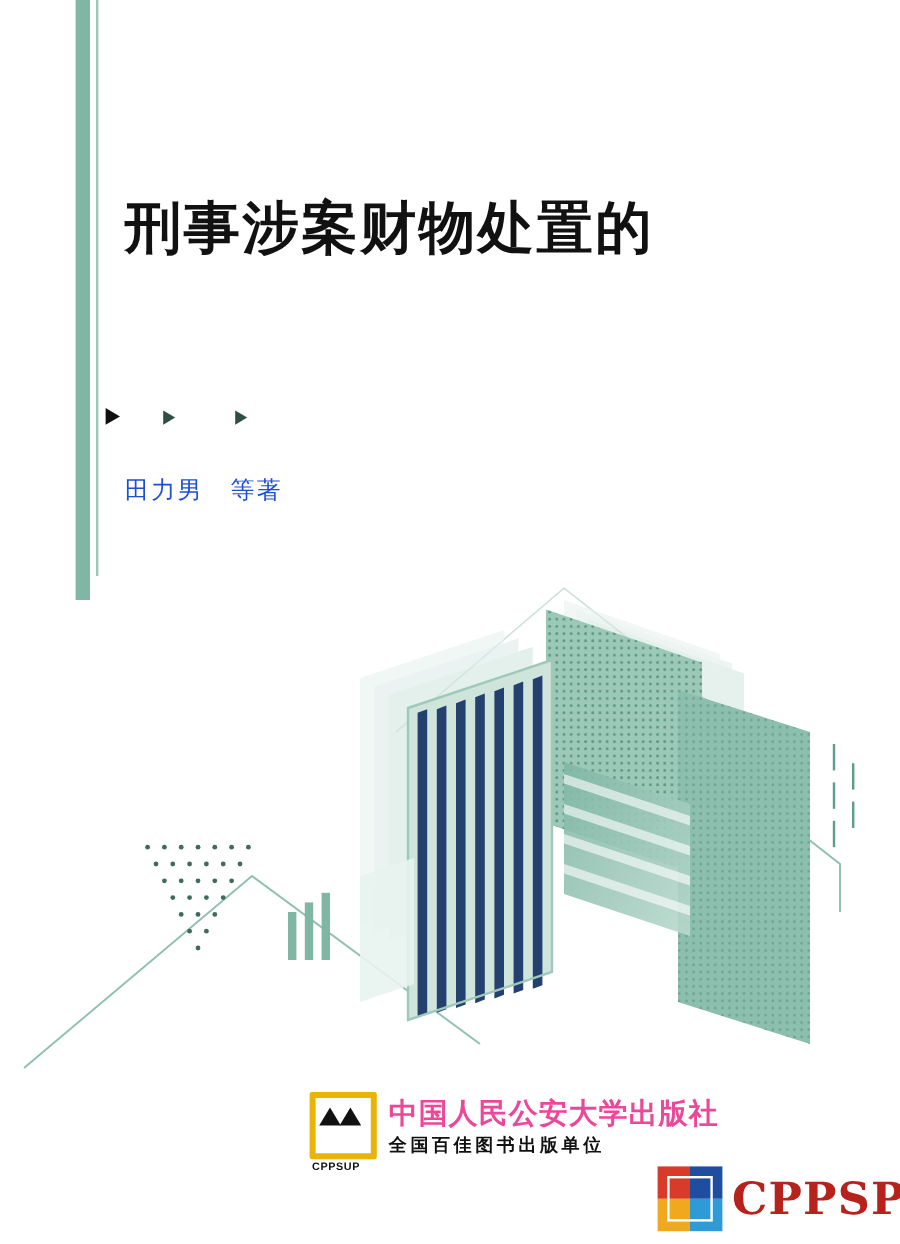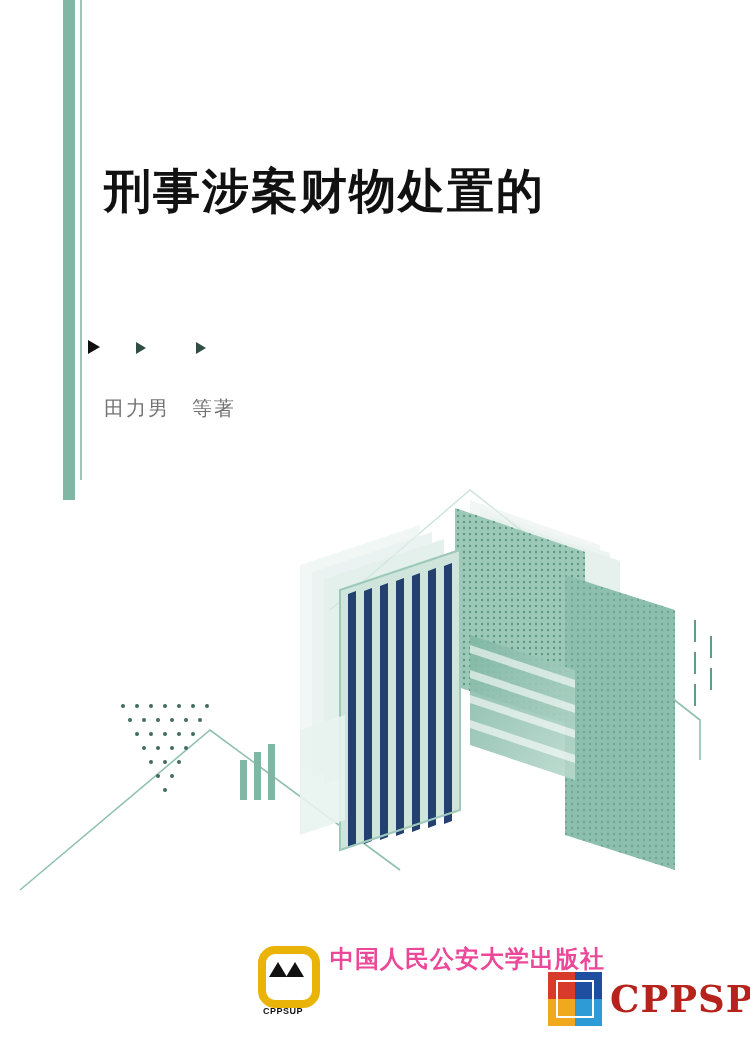--- a/index.html
+++ b/index.html
@@ -72,21 +72,21 @@
   .tri.t3 { left: 108px; top: 2px; border-width: 6px 0 6px 10px; border-color: transparent transparent transparent #2f4f44; }
 
   
   .author {
     position: absolute;
     left: 104px;
     top: 395px;
     font-family: "DejaVu Sans", sans-serif;
     font-size: 20px;
     letter-spacing: 2px;
-    color: #737373;
+    color: #1d4ed8;
   }
 
   
   .art {
     position: absolute;
     left: 0;
     top: 430px;
     width: 750px;
     height: 520px;
   }
@@ -95,25 +95,24 @@
   .pub {
     position: absolute;
     left: 258px;
     top: 910px;
     display: flex;
     align-items: center;
   }
   .pub-mark {
     width: 46px;
     height: 46px;
-    border: 8px solid #eab308;
-    border-radius: 17px;
+    border: 5px solid #eab308;
+    border-radius: 2px;
     position: relative;
     margin-right: 10px;
-    margin-top: 36px;
   }
   .pub-mark .m1, .pub-mark .m2 {
     position: absolute;
     width: 0; height: 0;
     border-style: solid;
     border-width: 0 9px 15px 9px;
     border-color: transparent transparent #111 transparent;
     top: 8px;
   }
   .pub-mark .m1 { left: 3px; }
@@ -307,20 +306,21 @@
   </div>
 
   <div class="pub">
     <div class="pub-mark">
       <div class="m1"></div>
       <div class="m2"></div>
       <div class="mtext">CPPSUP</div>
     </div>
     <div class="pub-names">
       <div class="pub-name-cn">中国人民公安大学出版社</div>
+      <div class="pub-sub">全国百佳图书出版单位</div>
     </div>
   </div>
 
   <div class="badge">
     <div class="cube">
       <div class="q q1"></div>
       <div class="q q2"></div>
       <div class="q q3"></div>
       <div class="q q4"></div>
       <div class="inner"></div>

